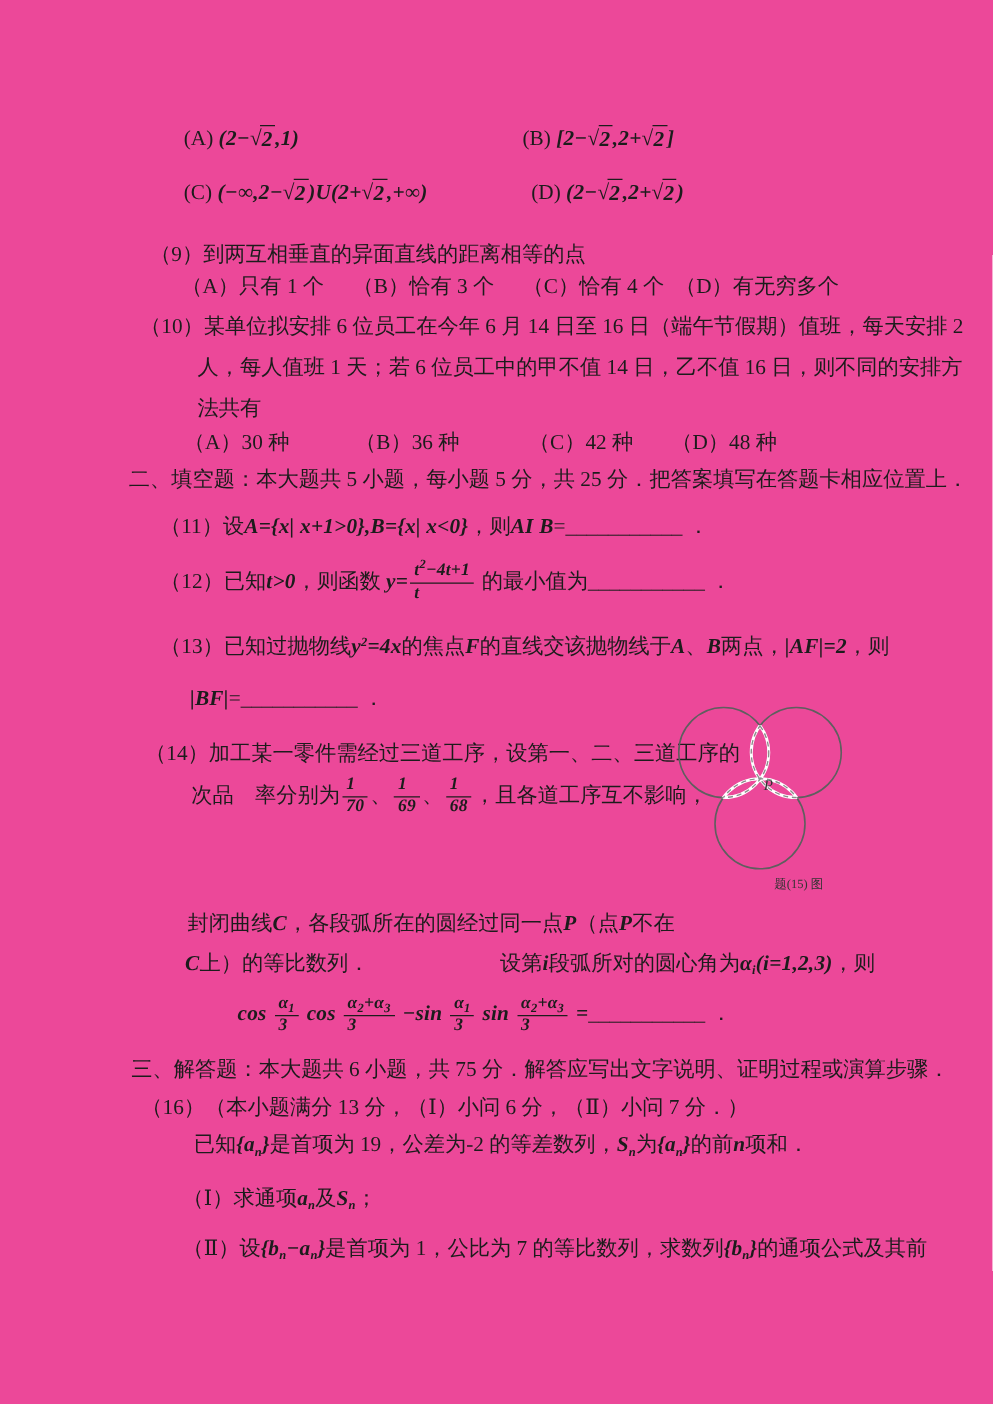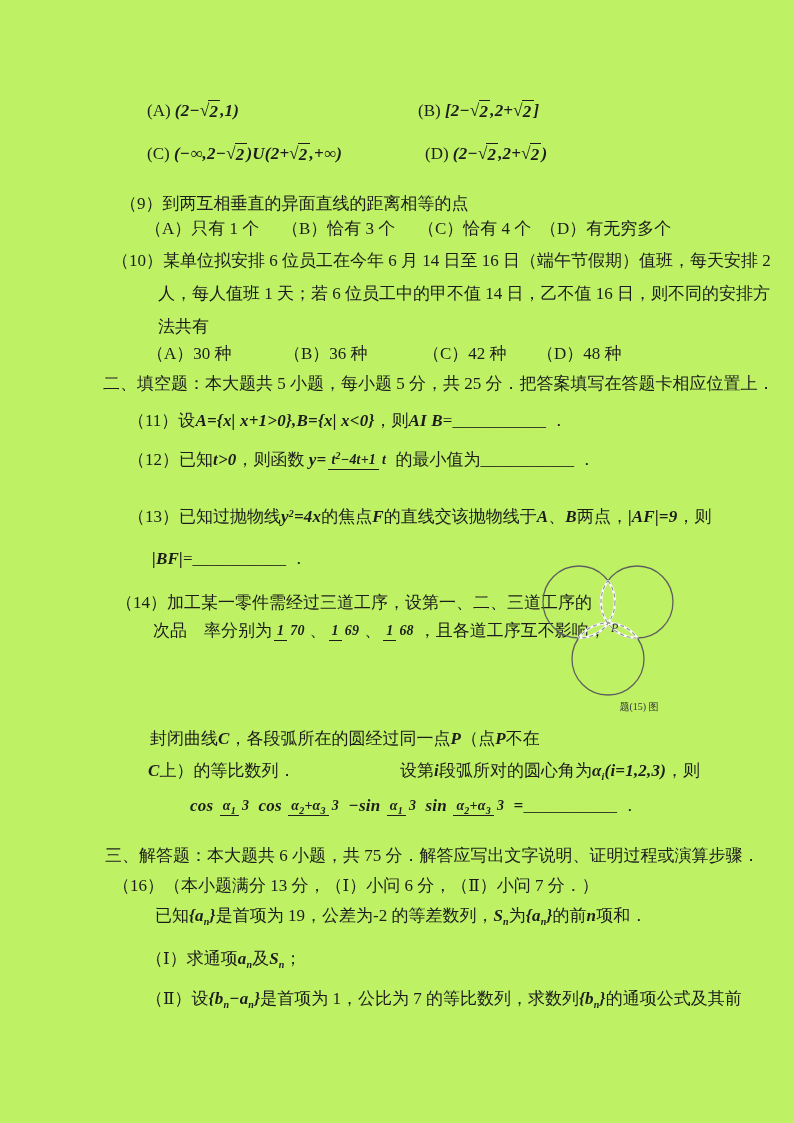--- a/index.html
+++ b/index.html
@@ -1,24 +1,24 @@
 <!DOCTYPE html>
 <html><head>
 <meta charset="utf-8">
 <style>
   html,body{margin:0;padding:0;background:#ffffff;}
   .page{
-    position:relative;width:794px;height:1123px;background:#bef264;overflow:hidden;
+    position:relative;width:794px;height:1123px;background:#ec4899;overflow:hidden;
     font-family:"Liberation Serif","DejaVu Serif","DejaVu Sans",serif;color:#1c1c1c;
   }
   .line{position:absolute;white-space:pre;font-size:17px;line-height:1.35;}
   .m{font-style:italic;font-weight:bold;letter-spacing:.2px;}
   sub{font-size:10px;vertical-align:-0.35em;line-height:0;}
   sup{font-size:10px;vertical-align:0.55em;line-height:0;}
-  .frac{display:inline-flex;flex-direction:row;vertical-align:middle;text-align:right;
+  .frac{display:inline-flex;flex-direction:column;vertical-align:middle;text-align:left;
         font-size:14px;line-height:1.2;margin:0 2px;}
   .frac .num{border-bottom:1.5px solid #1c1c1c;padding:0 3px;display:block;}
   .frac .den{padding:0 3px;display:block;}
   .sqrt{display:inline-flex;align-items:flex-start;}
   .sqrt .rad-sym{font-style:normal;}
   .sqrt .rad-body{border-top:1.5px solid #1c1c1c;padding:0 2px 0 1px;margin-left:-1px;}
   .fig{position:absolute;left:533px;top:548px;}
   .fig-caption{position:absolute;left:580px;top:700px;width:118px;text-align:center;
                font-size:10px;color:#333;}
   .p-label{font-family:"Liberation Serif","DejaVu Serif",serif;font-style:italic;font-size:12px;fill:#333;}
@@ -46,21 +46,21 @@
   <div class="line" style="left:284px;top:343px"><span>（B）36 种</span></div>
   <div class="line" style="left:423px;top:343px"><span>（C）42 种</span></div>
   <div class="line" style="left:537px;top:343px"><span>（D）48 种</span></div>
 
   <div class="line" style="left:103px;top:373px"><span>二、填空题：本大题共 5 小题，每小题 5 分，共 25 分．把答案填写在答题卡相应位置上．</span></div>
 
   <div class="line" style="left:128px;top:410px"><span>（11）设</span><span class="m">A={x| x+1&gt;0},B={x| x&lt;0}</span><span>，则</span><span class="m">AI B</span><span>=___________ ．</span></div>
 
   <div class="line" style="left:128px;top:449px"><span>（12）已知</span><span class="m">t&gt;0</span><span>，则函数 </span><span class="m">y=<span class="frac"><span class="num">t<sup>2</sup>−4t+1</span><span class="den">t</span></span></span><span> 的最小值为___________ ．</span></div>
 
-  <div class="line" style="left:128px;top:506px"><span>（13）已知过抛物线</span><span class="m">y<sup>2</sup>=4x</span><span>的焦点</span><span class="m">F</span><span>的直线交该抛物线于</span><span class="m">A</span><span>、</span><span class="m">B</span><span>两点，</span><span class="m">|AF|=9</span><span>，则</span></div>
+  <div class="line" style="left:128px;top:506px"><span>（13）已知过抛物线</span><span class="m">y<sup>2</sup>=4x</span><span>的焦点</span><span class="m">F</span><span>的直线交该抛物线于</span><span class="m">A</span><span>、</span><span class="m">B</span><span>两点，</span><span class="m">|AF|=2</span><span>，则</span></div>
   <div class="line" style="left:152px;top:548px"><span class="m">|BF|</span><span>=___________ ．</span></div>
 
   <div class="line" style="left:116px;top:592px"><span>（14）加工某一零件需经过三道工序，设第一、二、三道工序的</span></div>
   <div class="line" style="left:153px;top:620px"><span>次品　率分别为</span><span class="m"><span class="frac"><span class="num">1</span><span class="den">70</span></span></span><span>、</span><span class="m"><span class="frac"><span class="num">1</span><span class="den">69</span></span></span><span>、</span><span class="m"><span class="frac"><span class="num">1</span><span class="den">68</span></span></span><span>，且各道工序互不影响，</span></div>
 
   <svg class="fig" width="170" height="160" viewBox="0 0 170 160">
     <g fill="none" stroke="#5f5f5f" stroke-width="1.3">
       <circle cx="46" cy="54" r="36"></circle>
       <circle cx="104" cy="54" r="36"></circle>
       <circle cx="75" cy="111" r="36"></circle>

